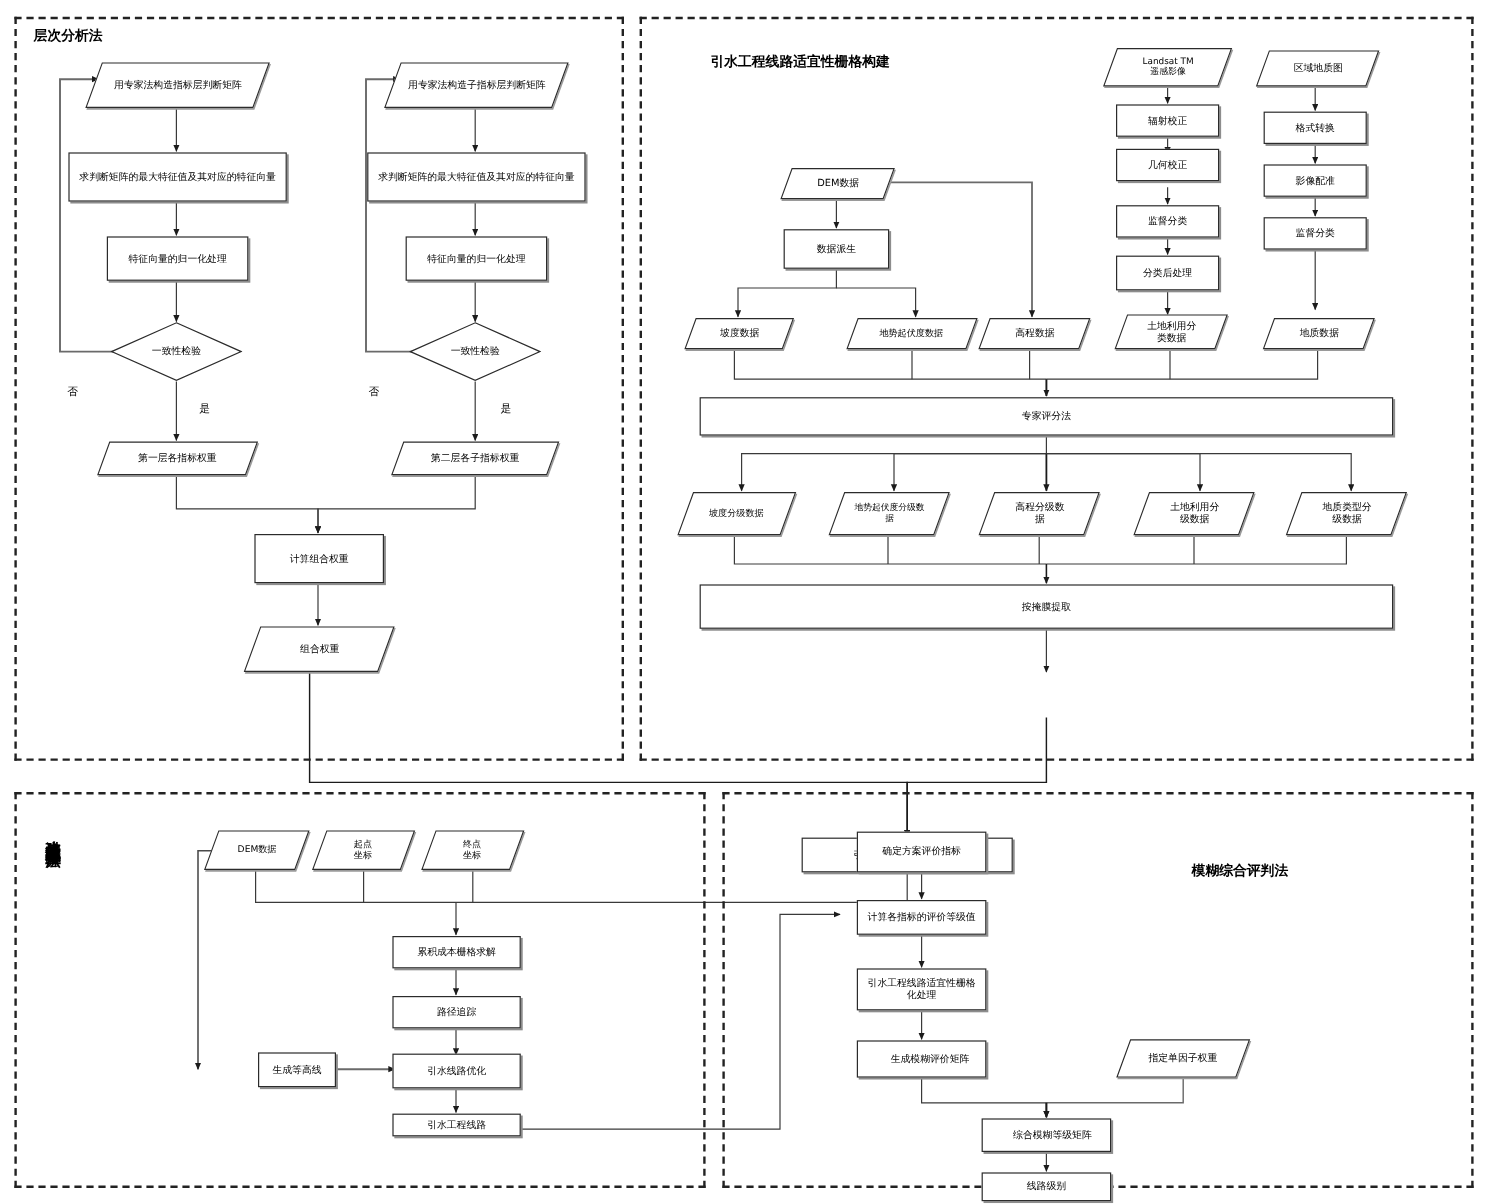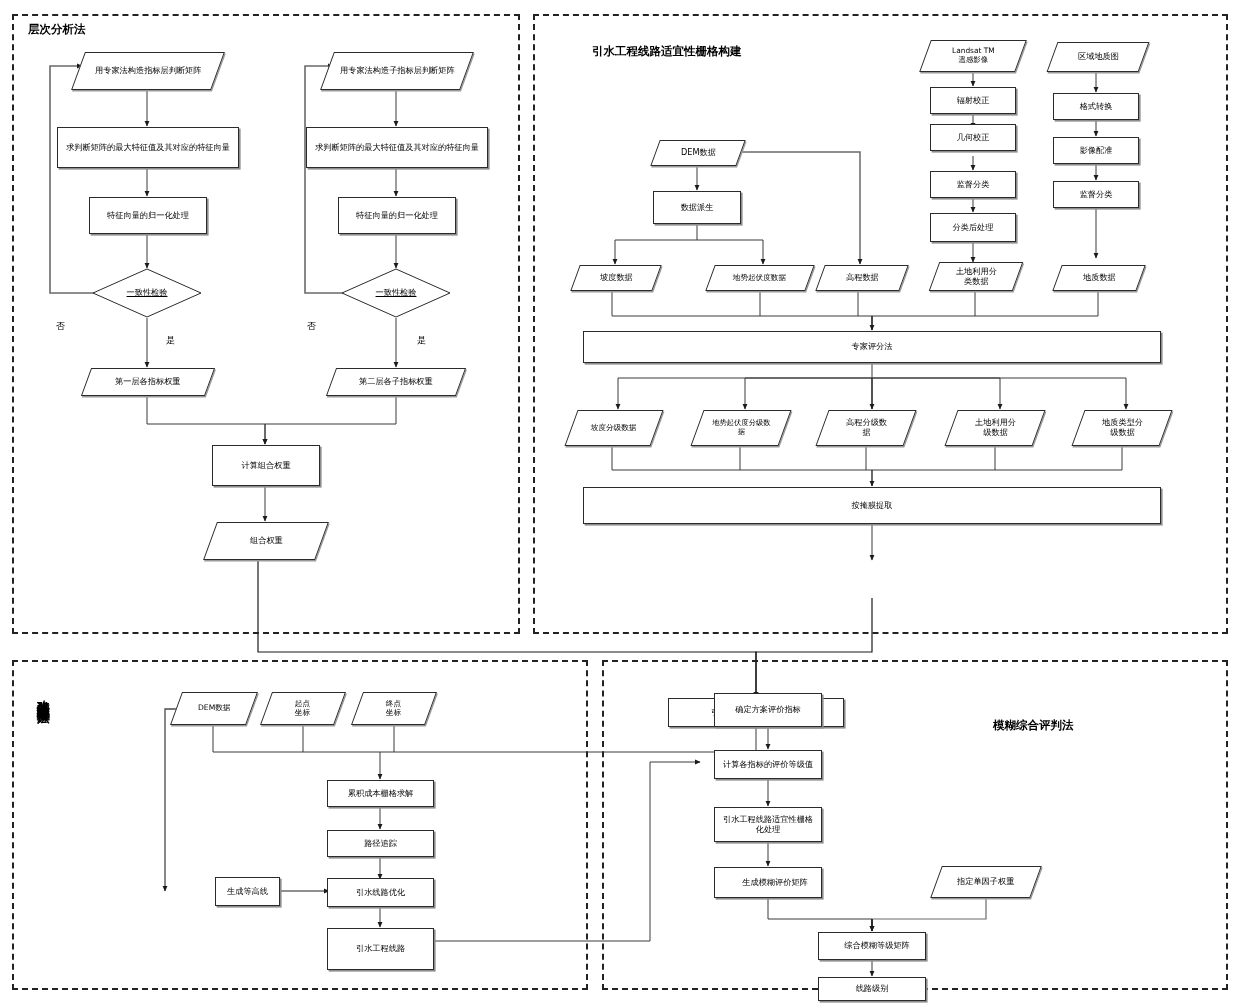--- a/index.html
+++ b/index.html
@@ -9,21 +9,21 @@
   
   .panel{position:absolute;border:2px dashed #222;box-sizing:border-box;}
 
   
   .node{position:absolute;box-sizing:border-box;display:flex;align-items:center;
         justify-content:center;text-align:center;color:#000;line-height:1.18;
         font-size:8.2px;padding:1px 2px;background:#fff;}
   .rect{border:1px solid #2b2b2b;box-shadow:1.6px 1.6px 0 0 #8d8d8d;}
   .para{border:1px solid #2b2b2b;transform:skewX(-20deg);box-shadow:1.4px 1.4px 0 0 #9a9a9a;}
   .para > span{display:block;transform:skewX(20deg);}
-  .diam{border:none;background:transparent;box-shadow:none;text-decoration:underline;}
+  .diam{border:none;background:transparent;box-shadow:none;}
   .diam .dbox{position:absolute;inset:0;}
   .diam .dbox svg{width:100%;height:100%;display:block;}
   .diam > span{position:relative;z-index:2;}
 
   
   .ptitle{position:absolute;font-weight:bold;font-size:11.5px;color:#000;white-space:nowrap;}
   .vtitle{position:absolute;font-weight:bold;font-size:13px;color:#000;
           writing-mode:vertical-rl;text-orientation:upright;letter-spacing:1px;line-height:1.05;}
 
   
@@ -251,21 +251,21 @@
 </div>
 <div class="node para" style="left:357px;top:692px;width:74px;height:33px;">
   <span style="font-size:7.6px;white-space:pre-line;">终点
 坐标</span>
 </div>
 <div class="node rect" style="left:668px;top:698px;width:176px;height:29px;">引水工程线路适宜性栅格</div>
 <div class="node rect" style="left:327px;top:780px;width:107px;height:27px;">累积成本栅格求解</div>
 <div class="node rect" style="left:327px;top:830px;width:107px;height:27px;">路径追踪</div>
 <div class="node rect" style="left:215px;top:877px;width:65px;height:29px;">生成等高线</div>
 <div class="node rect" style="left:327px;top:878px;width:107px;height:29px;">引水线路优化</div>
-<div class="node rect" style="left:327px;top:928px;width:107px;height:42px;">引水工程线路</div>
+<div class="node rect" style="left:327px;top:928px;width:107px;height:19px;">引水工程线路</div>
 
 <div class="node rect" style="left:714px;top:693px;width:108px;height:34px;">确定方案评价指标</div>
 <div class="node rect" style="left:714px;top:750px;width:108px;height:29px;">计算各指标的评价等级值</div>
 <div class="node rect" style="left:714px;top:807px;width:108px;height:35px;">
   <span style="white-space:pre-line;">引水工程线路适宜性栅格
 化处理</span>
 </div>
 <div class="node rect" style="left:714px;top:867px;width:108px;height:31px;padding-left:16px;">生成模糊评价矩阵</div>
 <div class="node para" style="left:936px;top:866px;width:100px;height:32px;">
   <span>指定单因子权重</span>

